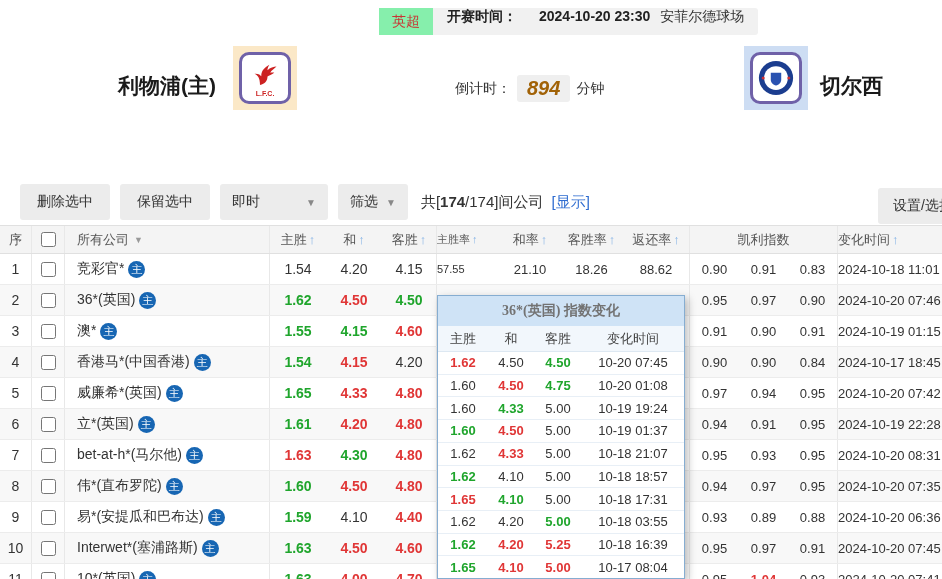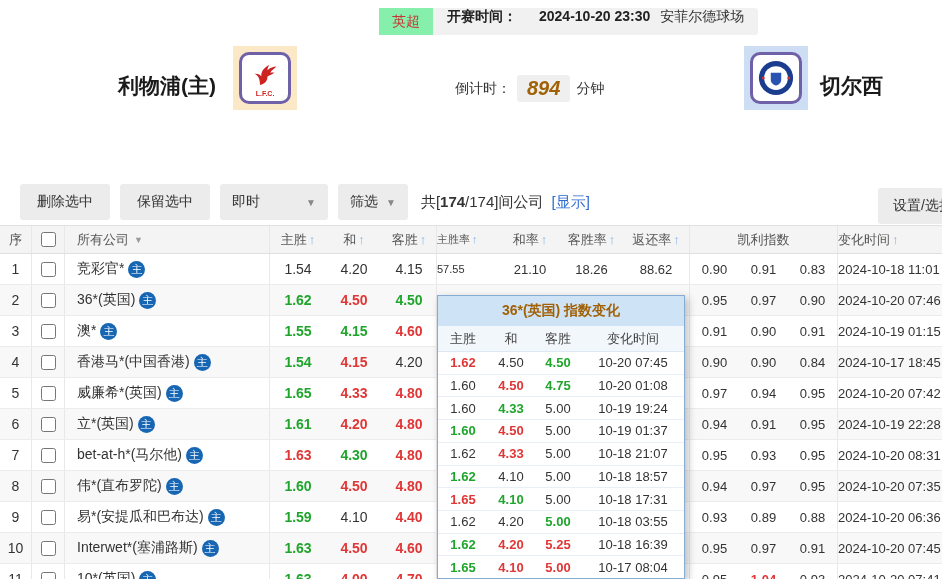--- a/index.html
+++ b/index.html
@@ -67,21 +67,21 @@
   .thead .c-kelly { justify-content:center; font-size:13px; }
   .sort-arrow { color:#85b3e6; font-weight:bold; margin-left:2px; }
   .filter-caret { color:#999; font-size:9px; margin-left:5px; }
   .g { color:#1fa52c; font-weight:bold; }
   .r { color:#e03636; font-weight:bold; }
   .badge { width:17px; height:17px; border-radius:50%; background:#1766b3; color:#fff; font-size:11px; display:inline-flex; align-items:center; justify-content:center; margin-left:4px; flex:none; }
   .com-name { overflow:hidden; text-overflow:ellipsis; }
 
   
   .popup { position:absolute; left:437px; top:295px; width:248px; height:284px; background:#fff; border:1px solid #86add1; box-shadow:3px 3px 8px rgba(0,0,0,0.25); display:flex; flex-direction:column; font-size:13px; z-index:5; }
-  .popup-title { height:30px; flex:none; background:#cfe3f6; display:flex; align-items:center; justify-content:center; font-weight:bold; font-size:14px; color:#a16207; }
+  .popup-title { height:30px; flex:none; background:#cfe3f6; display:flex; align-items:center; justify-content:center; font-weight:bold; font-size:14px; color:#737373;font-family:Liberation Serif, serif; }
   .popup-head { height:26px; flex:none; display:flex; align-items:center; background:#f2f7fc; color:#444; border-bottom:1px solid #dde8f2; }
   .popup-row { flex:1; display:flex; align-items:center; border-bottom:1px solid #e8eff6; color:#333; }
   .popup-row:last-child { border-bottom:none; }
   .p-h { width:50px; text-align:center; }
   .p-d { width:46px; text-align:center; }
   .p-a { width:48px; text-align:center; }
   .p-t { width:102px; text-align:center; white-space:nowrap; }
 </style>
 </head>
 <body>

